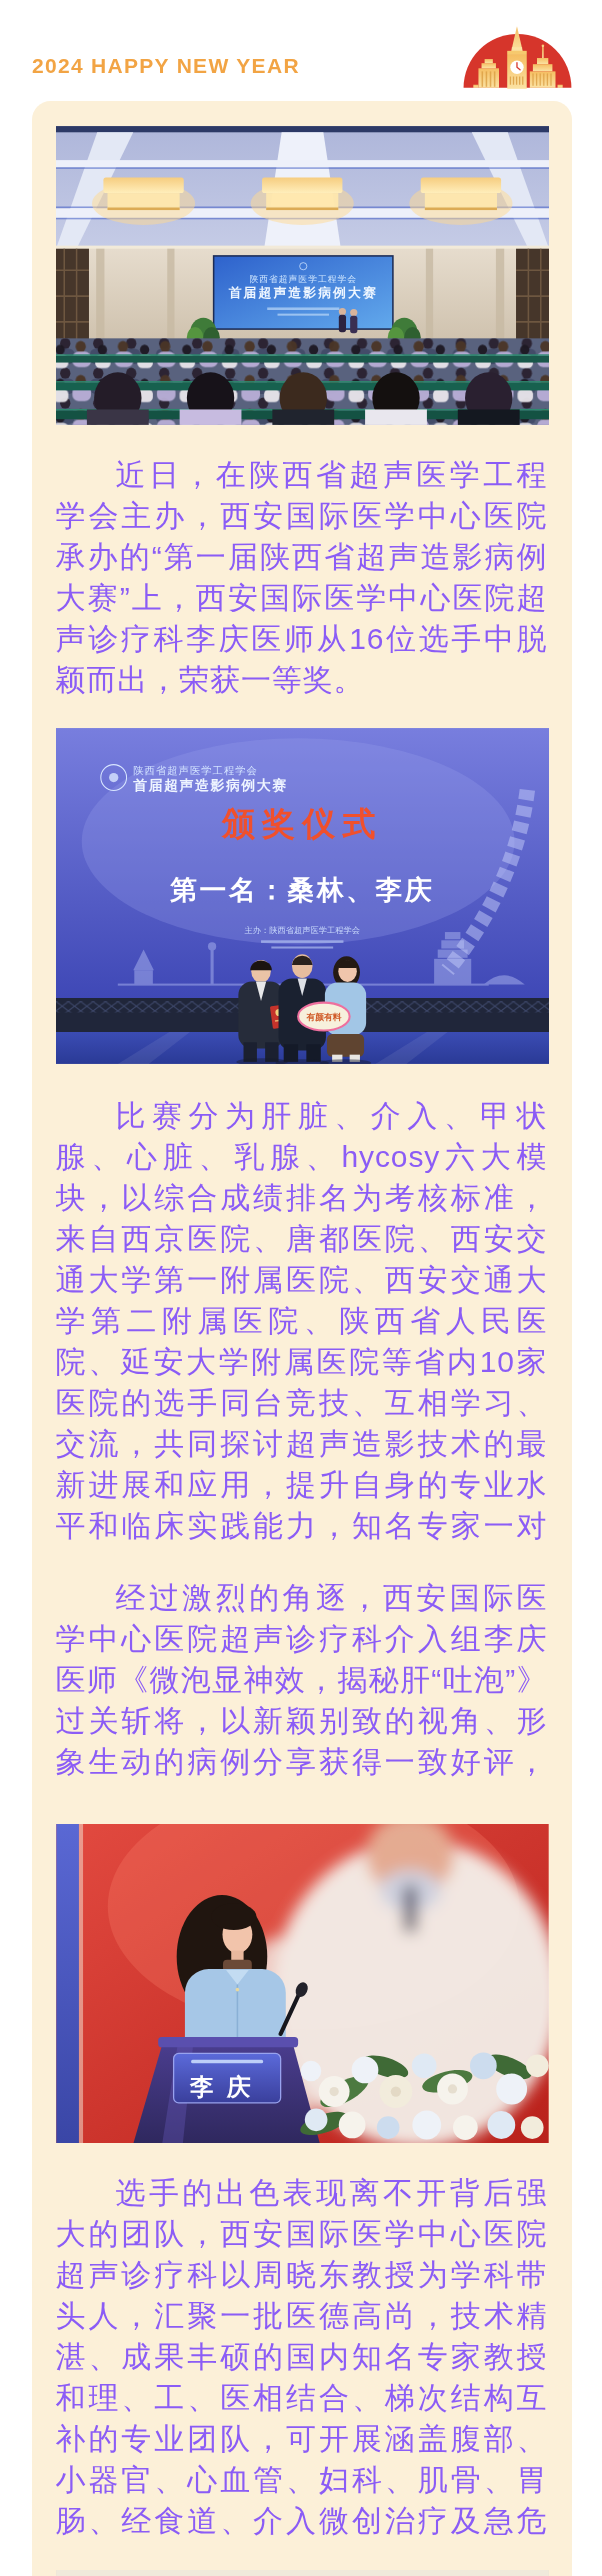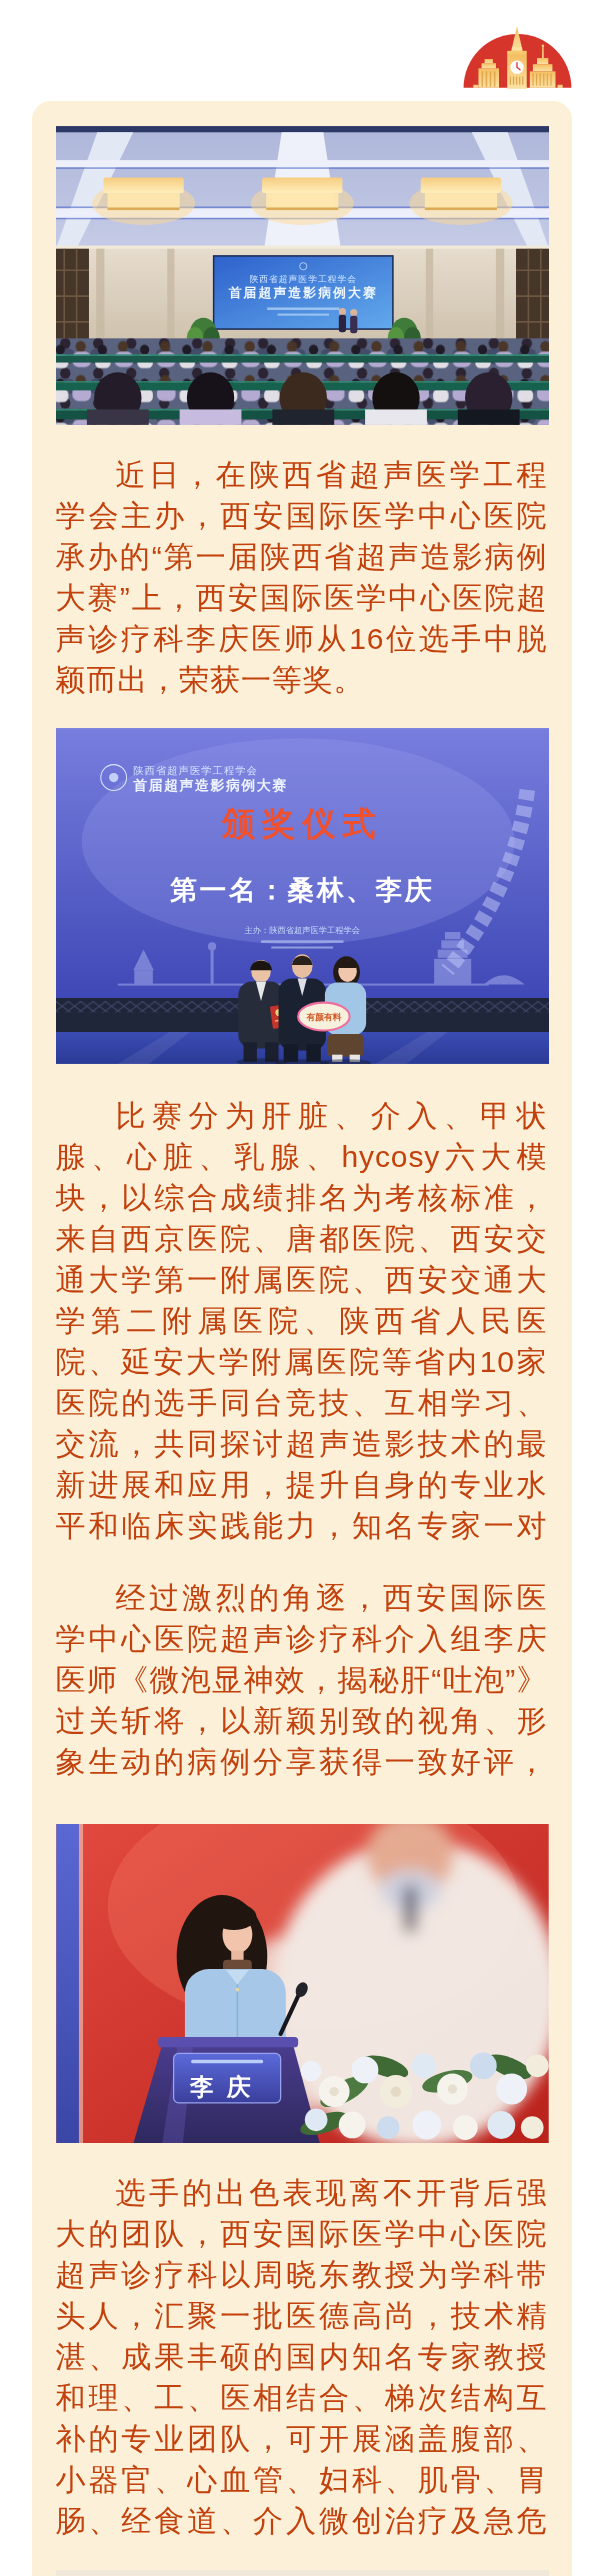--- a/index.html
+++ b/index.html
@@ -4,36 +4,37 @@
 <style>
   html,body{margin:0;padding:0;background:#ffffff;}
   body{font-family:"Liberation Sans",sans-serif;}
   .page{width:603px;height:3358px;margin:0 auto;position:relative;background:#ffffff;overflow:hidden;}
   .header{position:relative;height:101px;}
   .header-title{position:absolute;left:32px;top:54px;font-size:21px;font-weight:bold;color:#F2A444;letter-spacing:1.3px;white-space:nowrap;}
   .badge{position:absolute;left:461px;top:23px;width:114px;height:68px;}
   .card{box-sizing:border-box;width:540px;margin:0 auto;background:#FCF0D8;border-radius:18.5px;padding:25px 24px 20.6px 24px;}
   figure{margin:0;}
   .photo svg{display:block;}
-  p.body{margin:0;font-size:30px;line-height:41px;letter-spacing:0.9px;color:#c2410c;text-indent:2em;text-align:justify;overflow:hidden;}
+  p.body{margin:0;font-size:30px;line-height:41px;letter-spacing:0.9px;color:#8b5cf6;text-indent:2em;text-align:justify;overflow:hidden;}
   #p1{margin-top:29px;height:247px;}
   #photo2{margin-top:27px;}
   #p2{margin-top:31px;height:453px;}
   #p3{margin-top:29px;height:206px;}
   #photo3{margin-top:41px;}
   #p4{margin-top:29px;height:371px;}
   #photo4{margin-top:27px;}
   .svg-cjk{font-family:"Liberation Sans",sans-serif;}
 </style>
 </head>
 <body>
 
 <div class="page">
 
   <div class="header">
+    <div class="header-title">2024 HAPPY NEW YEAR</div>
     <svg class="badge" viewBox="0 0 222 132">
       <defs>
         <linearGradient id="gb" x1="0" y1="0" x2="0" y2="1">
           <stop offset="0" stop-color="#F5BE62"></stop>
             <stop offset="1" stop-color="#FBE3A4"></stop>
         </linearGradient>
       </defs>
       <path d="M 5 126 A 105 105 0 0 1 215 126 Z" fill="#D6352B"></path>
       <g>
         <rect x="34" y="88" width="40" height="38" fill="url(#gb)"></rect>

